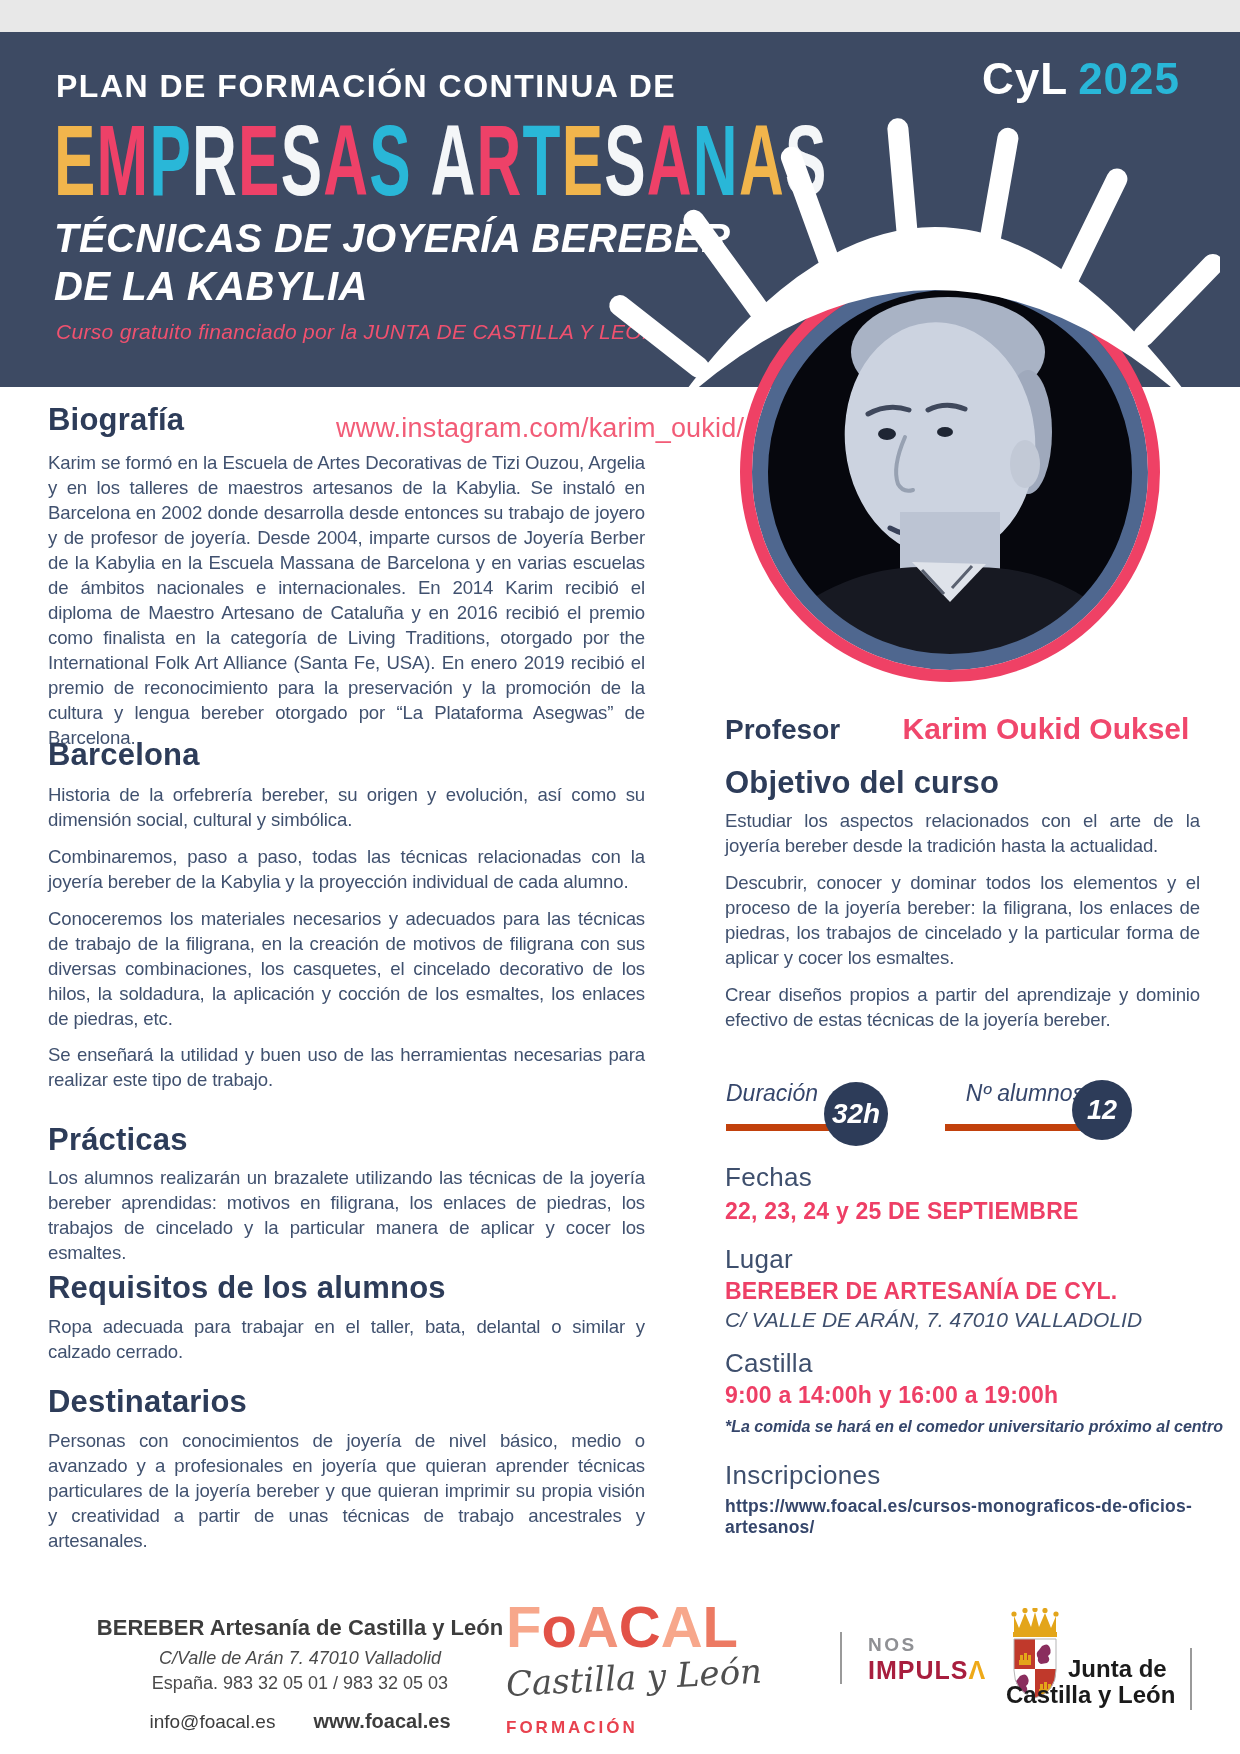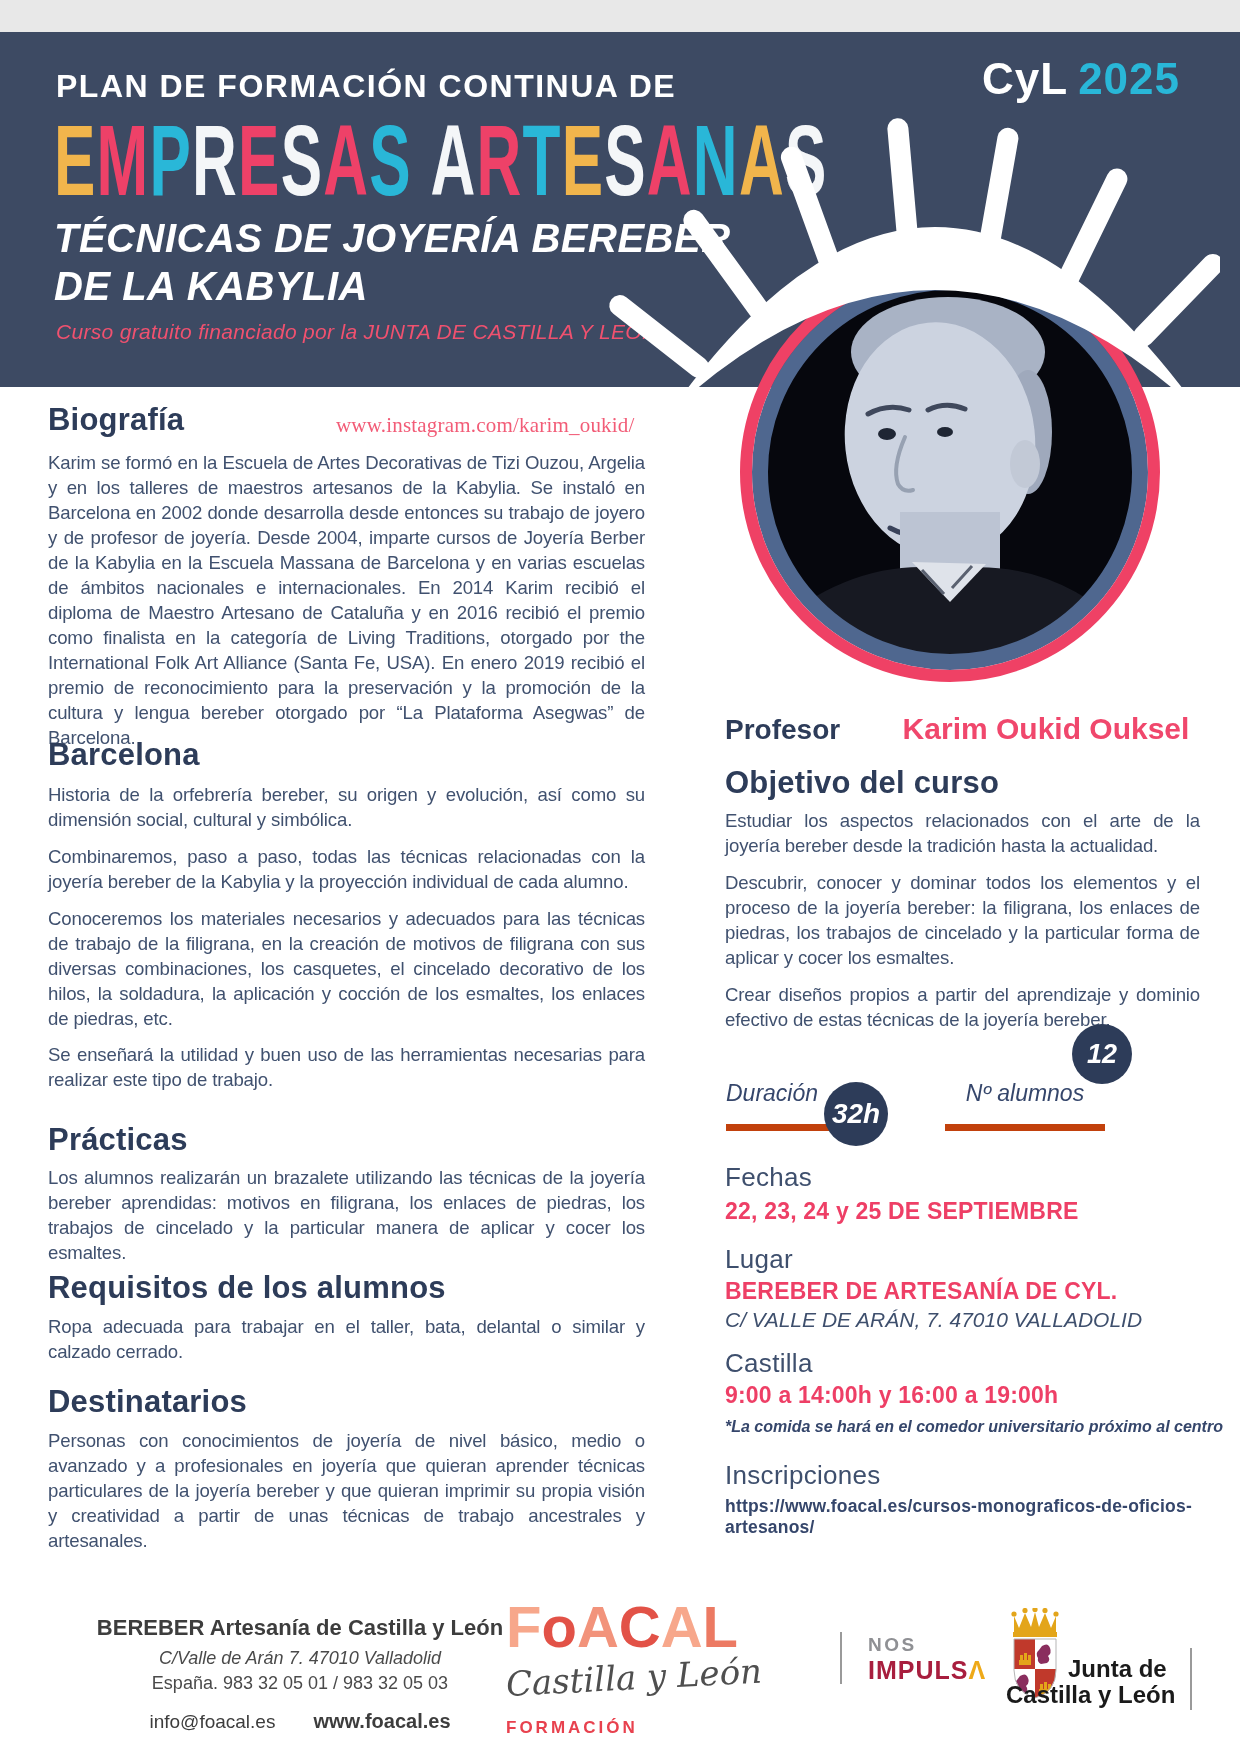--- a/index.html
+++ b/index.html
@@ -17,21 +17,21 @@
   .course-title{position:absolute;left:54px;top:182px;font-size:40px;font-weight:800;font-style:italic;
           color:#ffffff;line-height:48px;letter-spacing:0.5px;}
   .hero-sub{position:absolute;left:56px;top:288px;font-size:21px;font-style:italic;color:#f0516f;letter-spacing:0.3px;}
   .edition{position:absolute;left:982px;top:22px;font-size:44px;font-weight:800;letter-spacing:1px;white-space:nowrap;}
   .edition .cyl{color:#ffffff;}
   .edition .yr{color:#29b7d8;margin-left:10px;}
   .eye{position:absolute;left:600px;top:50px;width:620px;height:600px;z-index:5;}
   
   .h2{font-size:31px;font-weight:800;color:#2d3c59;letter-spacing:0.2px;}
   .body{font-size:18.6px;line-height:25px;color:#40516f;text-align:justify;letter-spacing:-0.15px;margin:0;}
-  .link{color:#f25c77;font-size:21px;letter-spacing:0.2px;text-decoration:none;font-family:Liberation Serif, serif;}
+  .link{color:#f25c77;font-size:27px;letter-spacing:0.2px;text-decoration:none;}
   .prof-label{font-size:28px;font-weight:800;color:#2d3c59;}
   .prof-name{font-size:30px;font-weight:800;color:#f0476c;}
   .dlabel{font-size:26px;color:#3e4f6d;letter-spacing:0.3px;}
   .dvalue{font-size:23px;font-weight:800;color:#ee3f66;letter-spacing:0.2px;}
   .daddress{font-size:21px;font-style:italic;color:#3e4f6d;}
   .dnote{font-size:16px;font-style:italic;font-weight:700;color:#35466b;}
   .durl{font-size:17.5px;font-weight:800;color:#35466b;text-decoration:none;letter-spacing:0.2px;}
   .stat{border-bottom:7px solid #c2410c;}
   .stat .lbl{font-size:23px;font-style:italic;color:#35466b;}
   .badge{position:absolute;border-radius:50%;background:#2d3c59;color:#ffffff;
@@ -140,21 +140,21 @@
   <p class="abs body" style="left:725px;top:838px;width:475px;">Descubrir, conocer y dominar todos los elementos y el proceso de la joyería bereber: la filigrana, los enlaces de piedras, los trabajos de cincelado y la particular forma de aplicar y cocer los esmaltes.</p>
   <p class="abs body" style="left:725px;top:950px;width:475px;">Crear diseños propios a partir del aprendizaje y dominio efectivo de estas técnicas de la joyería bereber.</p>
 
   <div class="abs stat" style="left:726px;top:1048px;width:140px;height:44px;">
     <span class="lbl">Duración</span>
   </div>
   <div class="badge" style="left:824px;top:1050px;width:64px;height:64px;font-size:28px;">32h</div>
   <div class="abs stat" style="left:945px;top:1048px;width:160px;height:44px;text-align:center;">
     <span class="lbl">Nº alumnos</span>
   </div>
-  <div class="badge" style="left:1072px;top:992px;width:60px;height:60px;font-size:27px;">12</div>
+  <div class="badge" style="left:1072px;top:1048px;width:60px;height:60px;font-size:27px;">12</div>
 
   <div class="abs dlabel" style="left:725px;top:1130px;">Fechas</div>
   <div class="abs dvalue" style="left:725px;top:1166px;">22, 23, 24 y 25 DE SEPTIEMBRE</div>
 
   <div class="abs dlabel" style="left:725px;top:1212px;">Lugar</div>
   <div class="abs dvalue" style="left:725px;top:1246px;">BEREBER DE ARTESANÍA DE CYL.</div>
   <div class="abs daddress" style="left:725px;top:1276px;">C/ VALLE DE ARÁN, 7. 47010 VALLADOLID</div>
 
   <div class="abs dlabel" style="left:725px;top:1316px;">Castilla</div>
   <div class="abs dvalue" style="left:725px;top:1350px;text-align:right;">9:00 a 14:00h y 16:00 a 19:00h</div>

